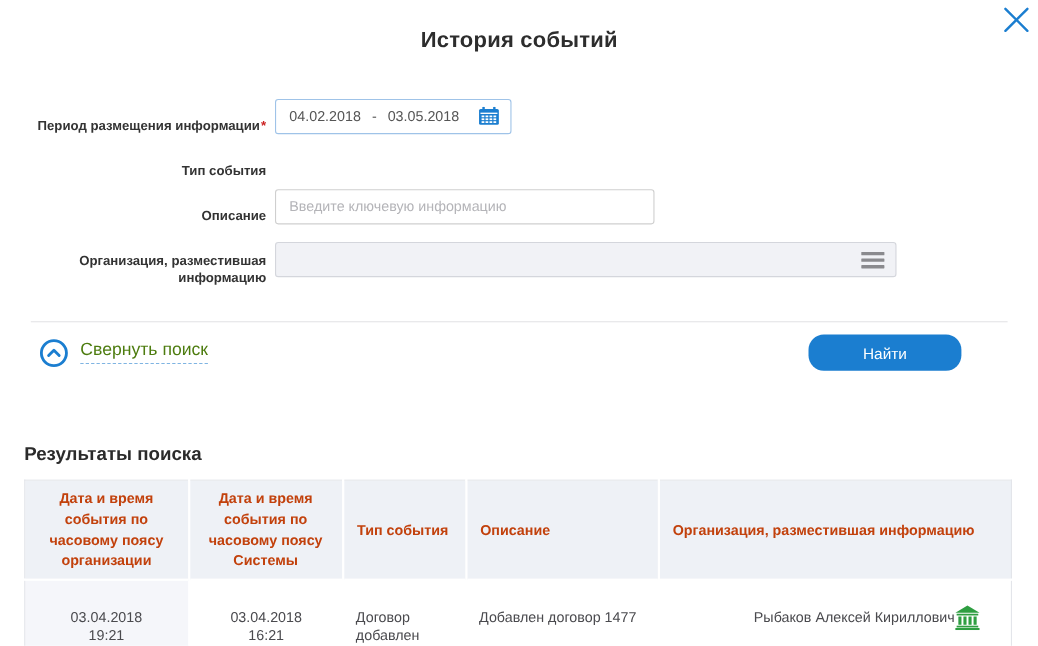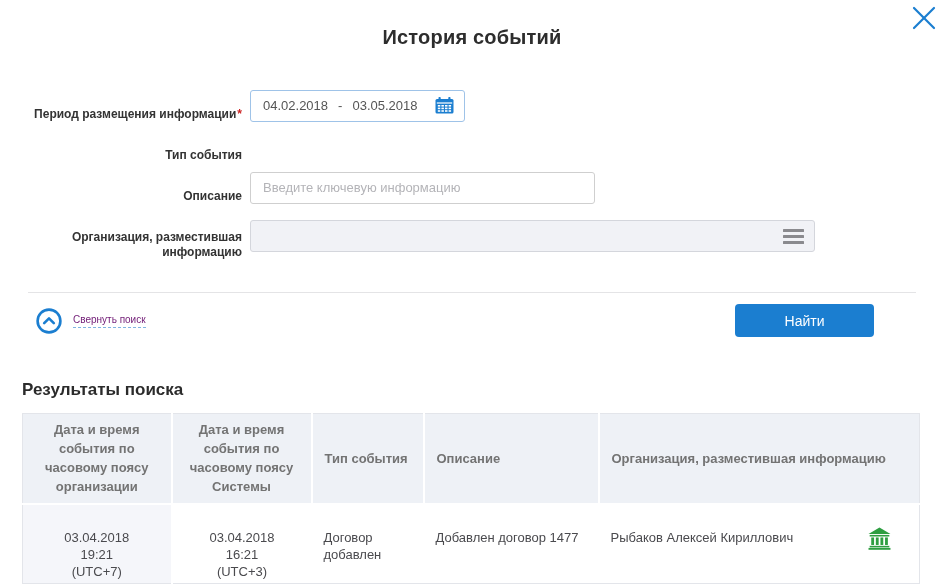--- a/index.html
+++ b/index.html
@@ -33,40 +33,40 @@
 
   .org-field { width: 565px; background: #f1f2f6; border-color: #d4d6dc; padding: 0 10px; justify-content: flex-end; cursor: pointer; }
   .menu-icon { display: inline-block; }
   .menu-icon span { display: block; width: 21px; height: 3px; background: #8a8a8e; margin: 3px 0; border-radius: 0.5px; }
 
   .divider { border: none; border-top: 1px solid #e4e4e6; margin: 32px 6px 0 6px; }
 
   .actions-row { display: flex; align-items: center; justify-content: space-between; margin-top: 11px; padding: 0 14px 0 14px; }
   .collapse-link { display: flex; align-items: center; gap: 11px; cursor: pointer; }
   .collapse-icon { width: 26px; height: 26px; flex-shrink: 0; }
-  .collapse-text { font-size: 10px; color: #701a75; border-bottom: 1px dashed #7fb4e2; padding-bottom: 2px; }
-  .search-btn { width: 139px; height: 33px; background: #1b7ed0; color: #ffffff; border: none; border-radius: 4px; font-size: 14px; font-family: inherit; cursor: pointer; margin-right: 34px; }
-
-  .results-heading { font-size: 17px; font-weight: bold; color: #2b2b2b; margin-top: 43px; }
+  .collapse-text { font-size: 16px; color: #4d7c0f; border-bottom: 1px dashed #7fb4e2; padding-bottom: 2px; }
+  .search-btn { width: 139px; height: 33px; background: #1b7ed0; color: #ffffff; border: none; border-radius: 14px; font-size: 14px; font-family: inherit; cursor: pointer; margin-right: 34px; }
+
+  .results-heading { font-size: 17px; font-weight: bold; color: #2b2b2b; margin-top: 66px; }
 
   
   .results-table { width: 898px; margin-top: 13px; border-collapse: collapse; table-layout: fixed; border: 1px solid #e3e5ea; }
   .results-table col.c1 { width: 149px; }
   .results-table col.c2 { width: 140px; }
   .results-table col.c3 { width: 112px; }
   .results-table col.c4 { width: 175px; }
-  .results-table th { background: #eef1f6; font-size: 13px; font-weight: bold; color: #737373; height: 90px; vertical-align: middle; border-right: 2px solid #ffffff; line-height: 19px; }
+  .results-table th { background: #eef1f6; font-size: 13px; font-weight: bold; color: #c2410c; height: 90px; vertical-align: middle; border-right: 2px solid #ffffff; line-height: 19px; }
   .results-table th:last-child { border-right: none; }
   .th-center { text-align: center; padding: 0 14px; }
   .th-left { text-align: left; padding: 0 2px 0 12px; }
   .results-table td { vertical-align: top; padding-top: 24px; font-size: 13px; color: #4a4a4e; height: 80px; border-top: 2px solid #ffffff; }
   td.cell-shaded { background: #f5f6fa; border-right: 2px solid #ffffff; }
   .cell-center { text-align: center; line-height: 17px; }
   .cell-left { text-align: left; padding-left: 12px; padding-right: 8px; line-height: 17px; }
-  .org-cell { display: flex; justify-content: space-between; align-items: flex-start; padding-right: 20px; }
+  .org-cell { display: flex; justify-content: flex-end; align-items: flex-start; padding-right: 20px; }
   .bank-icon { width: 23px; height: 23px; flex-shrink: 0; margin-top: -2px; cursor: pointer; }
 </style>
 </head>
 <body>
 
 <div class="modal">
 
   <div class="close-btn">
     <svg viewBox="0 0 28 28" width="28" height="28">
       <line x1="4" y1="4" x2="24" y2="24" stroke="#1b7ed0" stroke-width="2.2" stroke-linecap="round"></line>

